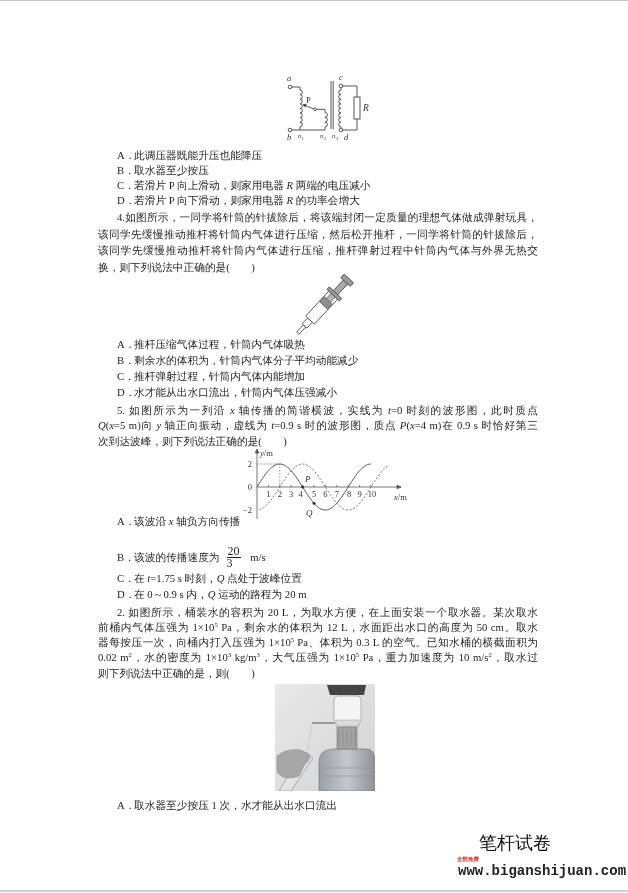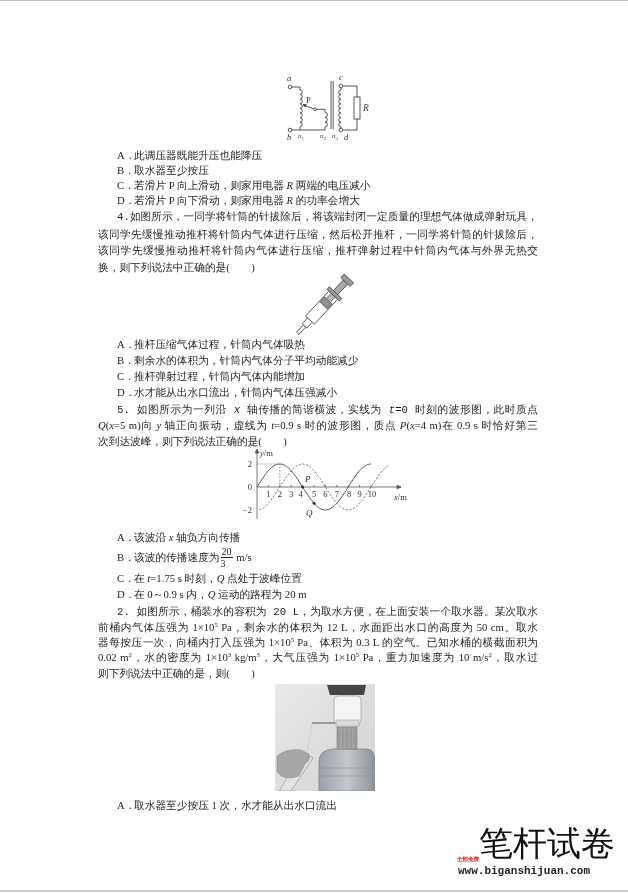--- a/index.html
+++ b/index.html
@@ -2,37 +2,37 @@
 <html><head>
 <meta charset="utf-8">
 <style>
   html, body { margin: 0; padding: 0; background: #ffffff; }
   body { width: 628px; height: 893px; position: relative; overflow: hidden;
          font-family: "Liberation Serif", "DejaVu Serif", serif; color: #1e1e1e; }
   .rule-top { position: absolute; left: 0; top: 0; width: 628px; height: 1px; background: #c4c4c4; }
   .rule-bottom { position: absolute; left: 0; top: 890px; width: 628px; height: 2px; background: #cfcfcf; }
   .ln { position: absolute; font-size: 10.7px; line-height: 14px; height: 14px; white-space: normal; overflow: visible; }
   .ln.cont { left: 98px; width: 440px; }
-  .ln.first { left: 117px; width: 421px; font-family: Liberation Mono, monospace; }
+  .ln.first { left: 117px; width: 421px; }
   .ln.opt { left: 117px; width: 421px; }
   .ln.just { text-align: justify; text-align-last: justify; }
   .ln i { font-style: italic; }
   .ln sup { font-size: 0.62em; vertical-align: 0.55em; line-height: 0; }
   .opt-label { display: inline-block; width: 17px; }
-  .frac { display: inline-block; vertical-align: middle; text-align: left; font-size: 10px; line-height: 11px; margin: 0 1px; position: relative; top: -1px; }
+  .frac { display: inline-block; vertical-align: middle; text-align: left; font-size: 12px; line-height: 11px; margin: 0 7px; position: relative; top: -1px; }
   .frac .num { display: block; border-bottom: 1px solid #1e1e1e; padding: 0 1px; }
   .frac .den { display: block; }
   .fig { position: absolute; }
   svg text { font-family: "Liberation Serif", "DejaVu Serif", serif; fill: #333; }
   .logo { position: absolute; left: 455px; top: 826px; width: 160px; height: 60px; }
-  .logo-title { position: absolute; left: 24px; top: 2px; font-size: 34px; line-height: 30px; color: #111;
+  .logo-title { position: absolute; left: 24px; top: 2px; font-size: 18px; line-height: 30px; color: #111;
                 font-family: "DejaVu Sans", sans-serif; letter-spacing: 0px; }
   .logo-badge { position: absolute; left: 2px; top: 30px; font-size: 5.5px; line-height: 6px; color: #e0201c;
                 font-family: "DejaVu Sans", sans-serif; font-weight: bold; }
-  .logo-url { position: absolute; left: 3px; top: 38px; font-size: 11px; line-height: 14px; color: #222;
+  .logo-url { position: absolute; left: 3px; top: 38px; font-size: 14px; line-height: 14px; color: #222;
               font-family: "Liberation Mono", monospace; font-weight: bold; }
 </style>
 </head>
 <body>
 
 <div class="rule-top"></div>
 
 <svg class="fig" style="left:280px; top:72px;" width="95" height="72" viewBox="0 0 95 72">
   <g fill="none" stroke="#444" stroke-width="0.9">
 
@@ -139,21 +139,21 @@
     <text x="124.6" y="51">9</text>
     <text x="137" y="51">10</text>
   </g>
   <g font-size="8.5" text-anchor="end">
     <text x="17" y="21">2</text>
     <text x="17" y="44">0</text>
     <text x="17" y="67">−2</text>
   </g>
 </svg>
 
-<div class="ln opt" style="top:530px"><span class="opt-label">A．</span><span>该波沿 <i>x</i> 轴负方向传播</span></div>
+<div class="ln opt" style="top:514px"><span class="opt-label">A．</span><span>该波沿 <i>x</i> 轴负方向传播</span></div>
 <div class="ln opt" style="top:547px"><span class="opt-label">B．</span><span>该波的传播速度为<span class="frac"><span class="num">20</span><span class="den">3</span></span> m/s</span></div>
 <div class="ln opt" style="top:571px"><span class="opt-label">C．</span><span>在 <i>t</i>=1.75 s 时刻，<i>Q</i> 点处于波峰位置</span></div>
 <div class="ln opt" style="top:587px"><span class="opt-label">D．</span><span>在 0～0.9 s 内，<i>Q</i> 运动的路程为 20 m</span></div>
 
 <div class="ln first just" style="top:605px">2. 如图所示，桶装水的容积为 20 L，为取水方便，在上面安装一个取水器。某次取水</div>
 <div class="ln cont just" style="top:620px">前桶内气体压强为 1×10<sup>5</sup> Pa，剩余水的体积为 12 L，水面距出水口的高度为 50 cm。取水</div>
 <div class="ln cont just" style="top:635px">器每按压一次，向桶内打入压强为 1×10<sup>5</sup> Pa、体积为 0.3 L 的空气。已知水桶的横截面积为</div>
 <div class="ln cont just" style="top:650px">0.02 m<sup>2</sup>，水的密度为 1×10<sup>3</sup> kg/m<sup>3</sup>，大气压强为 1×10<sup>5</sup> Pa，重力加速度为 10 m/s<sup>2</sup>，取水过</div>
 <div class="ln cont" style="top:666px">则下列说法中正确的是，则(　　)</div>
 

